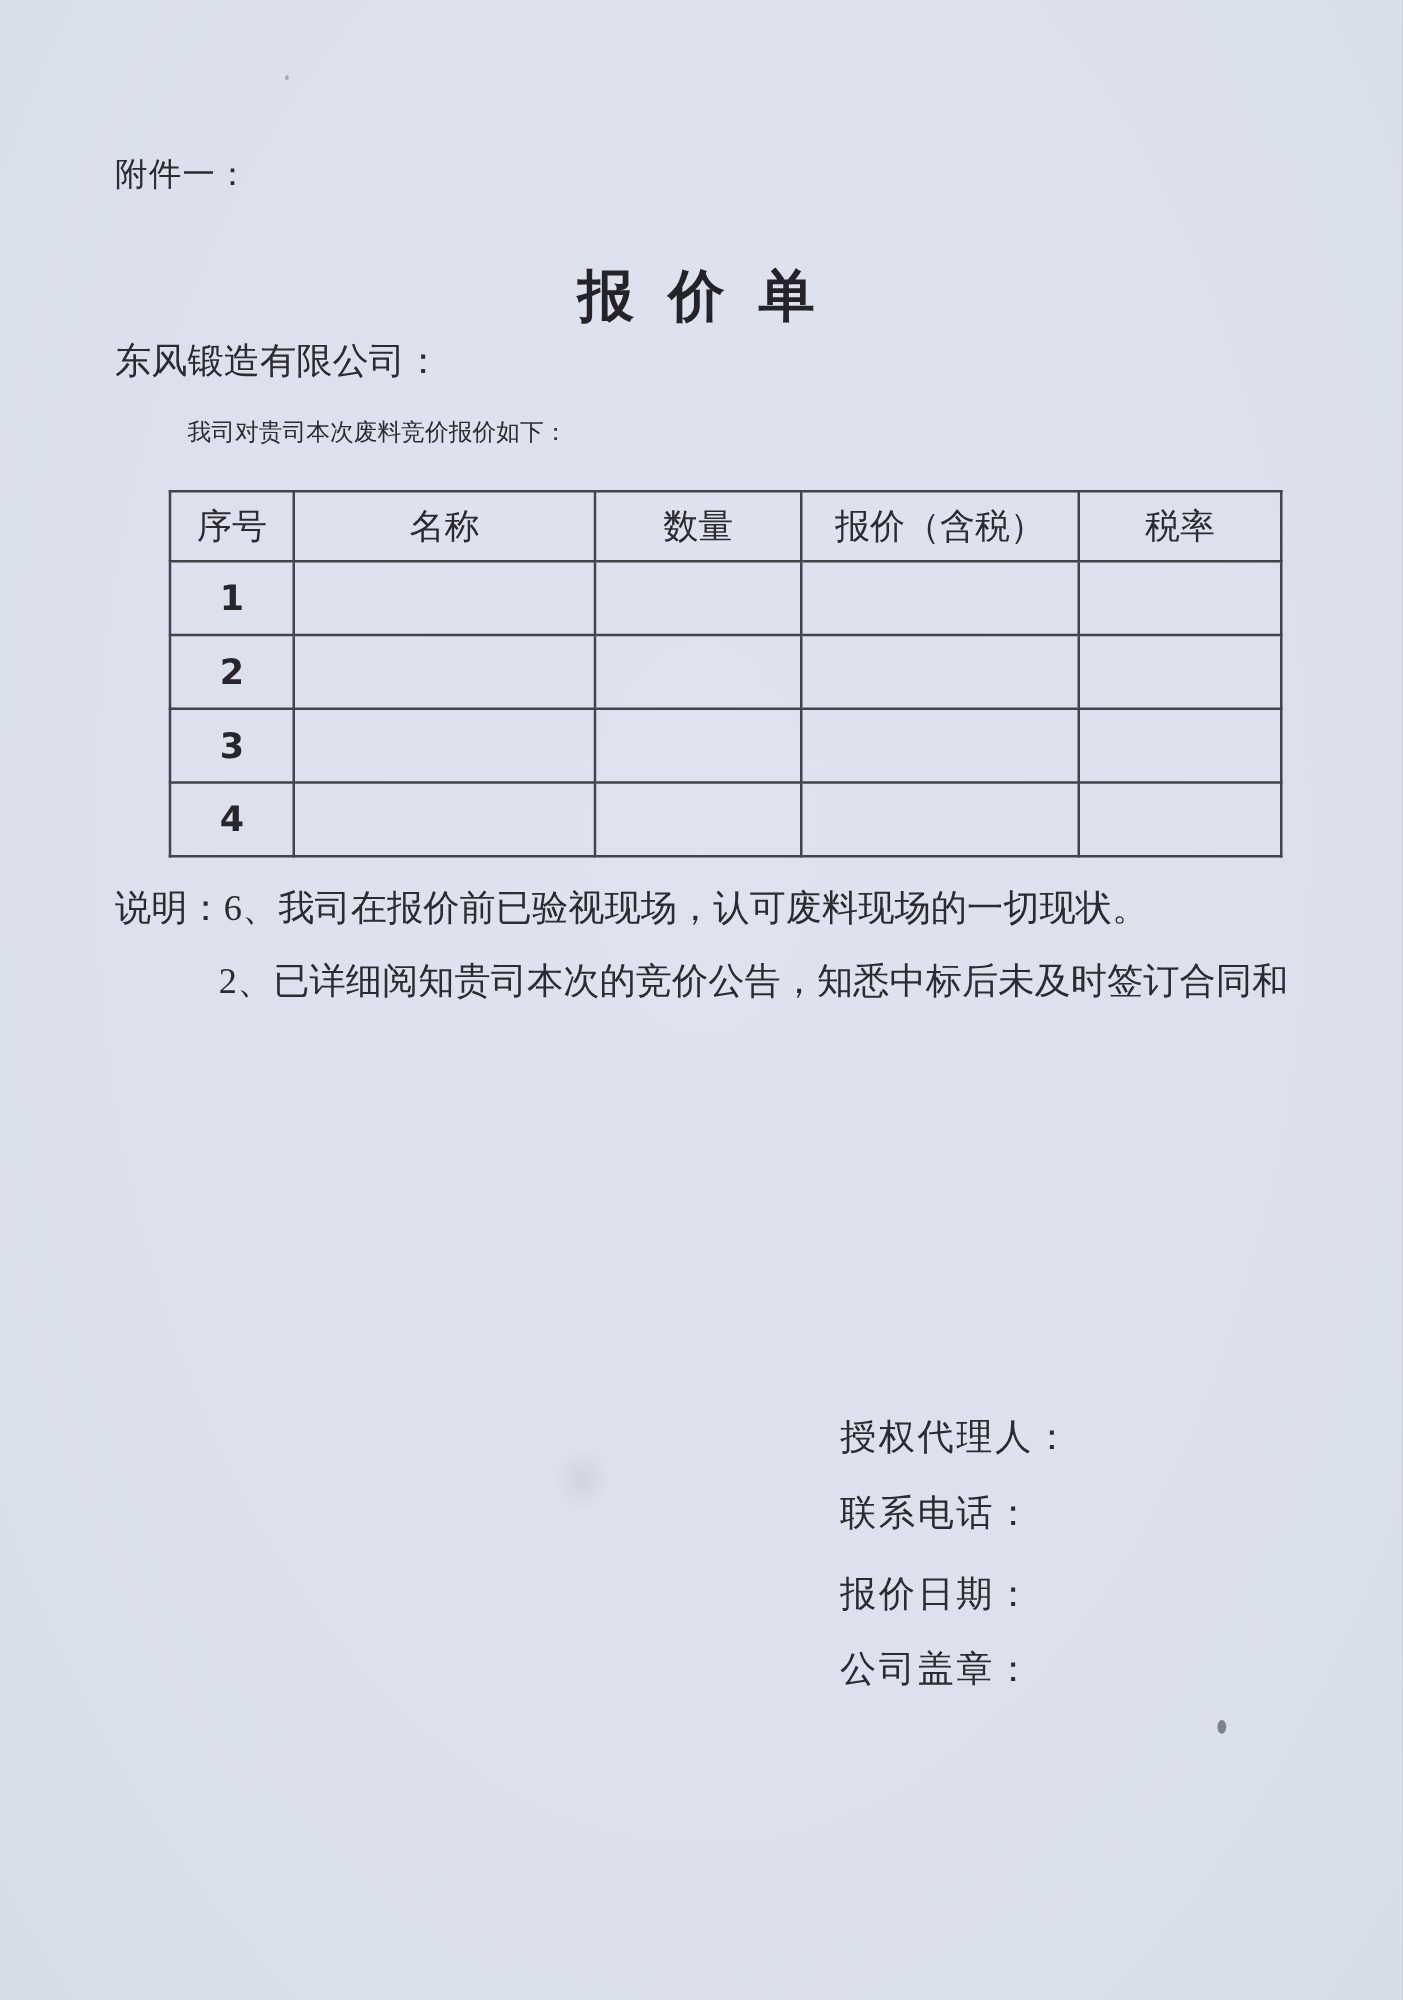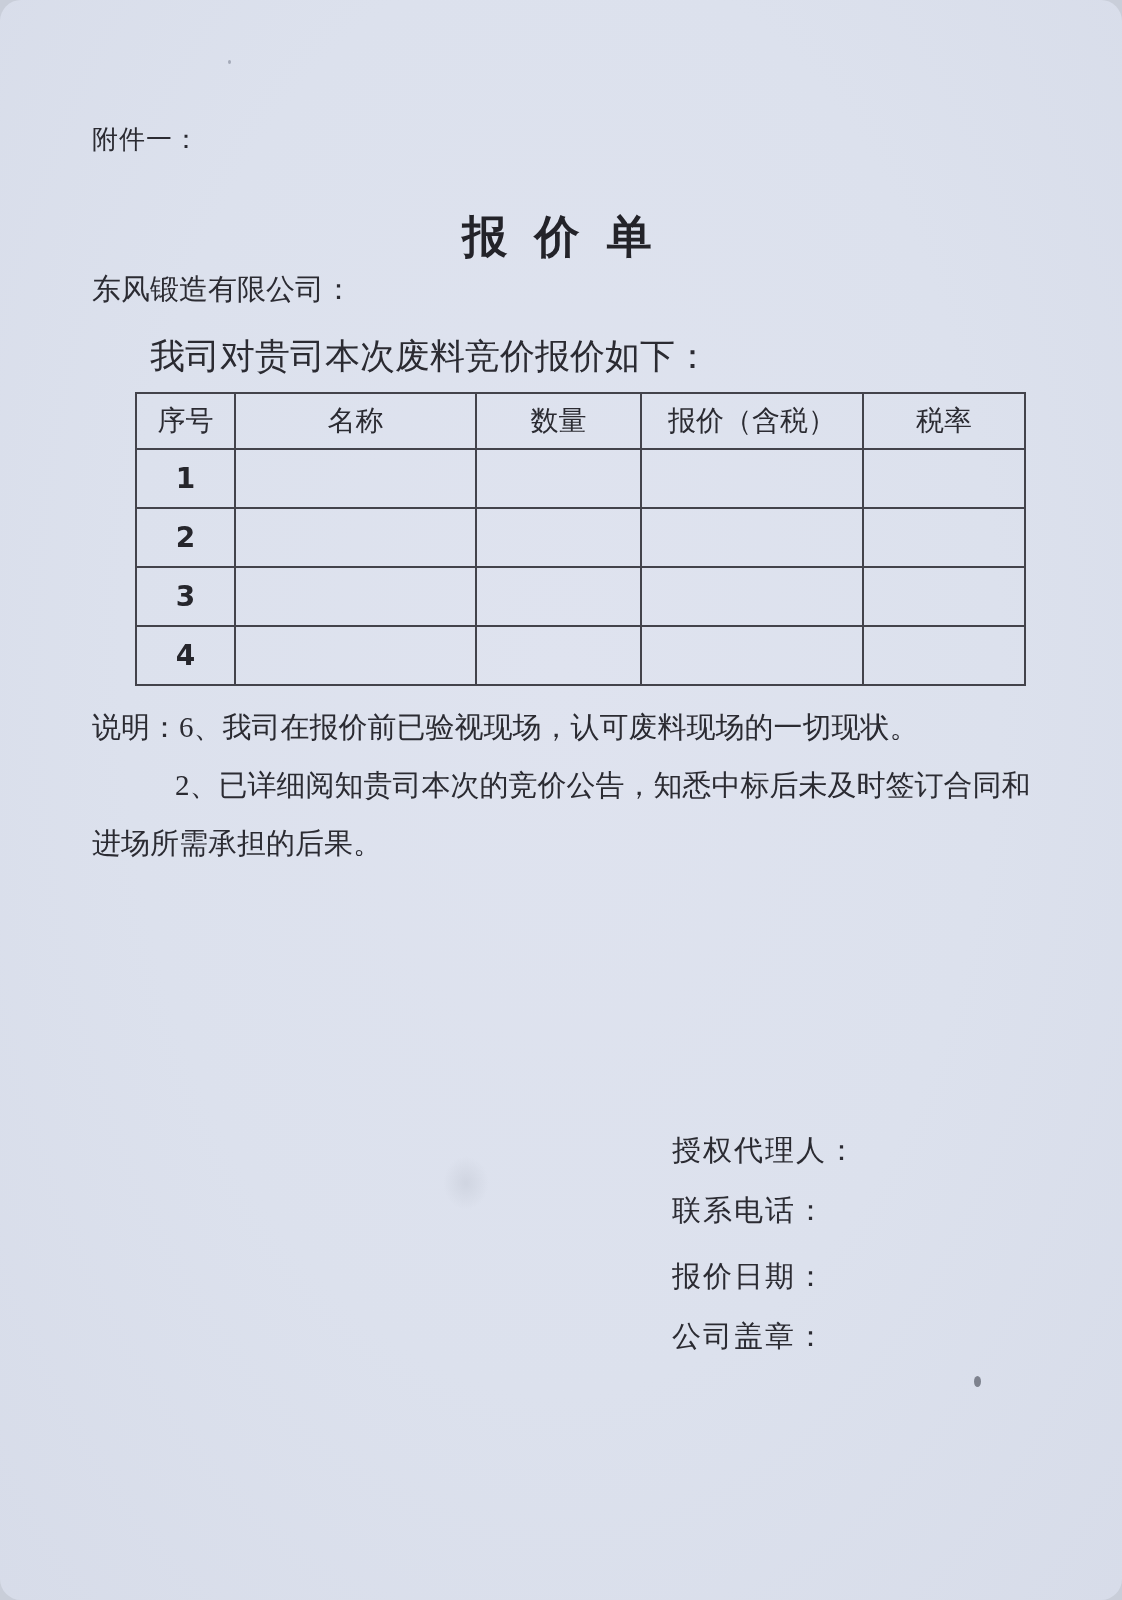--- a/index.html
+++ b/index.html
@@ -4,28 +4,27 @@
 <style>
   html, body { margin:0; padding:0; background:#c9ced9; }
   .page {
     position:relative;
     width:1122px; height:1600px;
     margin:0 auto;
     background: radial-gradient(ellipse at 50% 42%, #dfe3ef 0%, #dce1ed 55%, #d7dce9 100%);
     font-family:"Liberation Serif","DejaVu Serif",serif;
     color:#2b2b32;
     overflow:hidden;
-    border-radius:21px;
   }
   .txt { position:absolute; white-space:nowrap; line-height:1.2; }
   .attachment { left:92px; top:124px; font-size:26px; letter-spacing:1px; }
   .title { left:0; top:210px; width:1122px; text-align:center;
            font-size:45px; font-weight:700; letter-spacing:8px; color:#232329; }
   .recipient { left:92px; top:272px; font-size:29px; }
-  .intro { left:150px; top:336px; font-size:35px; }
+  .intro { left:150px; top:336px; font-size:19px; }
 
   .quote-table {
     position:absolute; left:135px; top:392px; width:889px;
     border-collapse:collapse; table-layout:fixed;
   }
   .quote-table th, .quote-table td {
     border:2px solid #43434b;
     font-weight:400; font-size:28px; color:#2b2b32;
     text-align:center; vertical-align:middle; padding:0;
     overflow:hidden;
@@ -109,21 +108,20 @@
         <td></td>
         <td></td>
         <td></td>
         <td></td>
       </tr>
     </tbody>
   </table>
 
   <div class="txt note1">说明：6、我司在报价前已验视现场，认可废料现场的一切现状。</div>
   <div class="txt note2">2、已详细阅知贵司本次的竞价公告，知悉中标后未及时签订合同和</div>
-  <div class="txt note3">进场所需承担的后果。</div>
 
   <div class="txt sig l1">授权代理人：</div>
   <div class="txt sig l2">联系电话：</div>
   <div class="txt sig l3">报价日期：</div>
   <div class="txt sig l4">公司盖章：</div>
 
   <div class="speck s1"></div>
   <div class="speck s2"></div>
   <div class="speck s3"></div>
 

